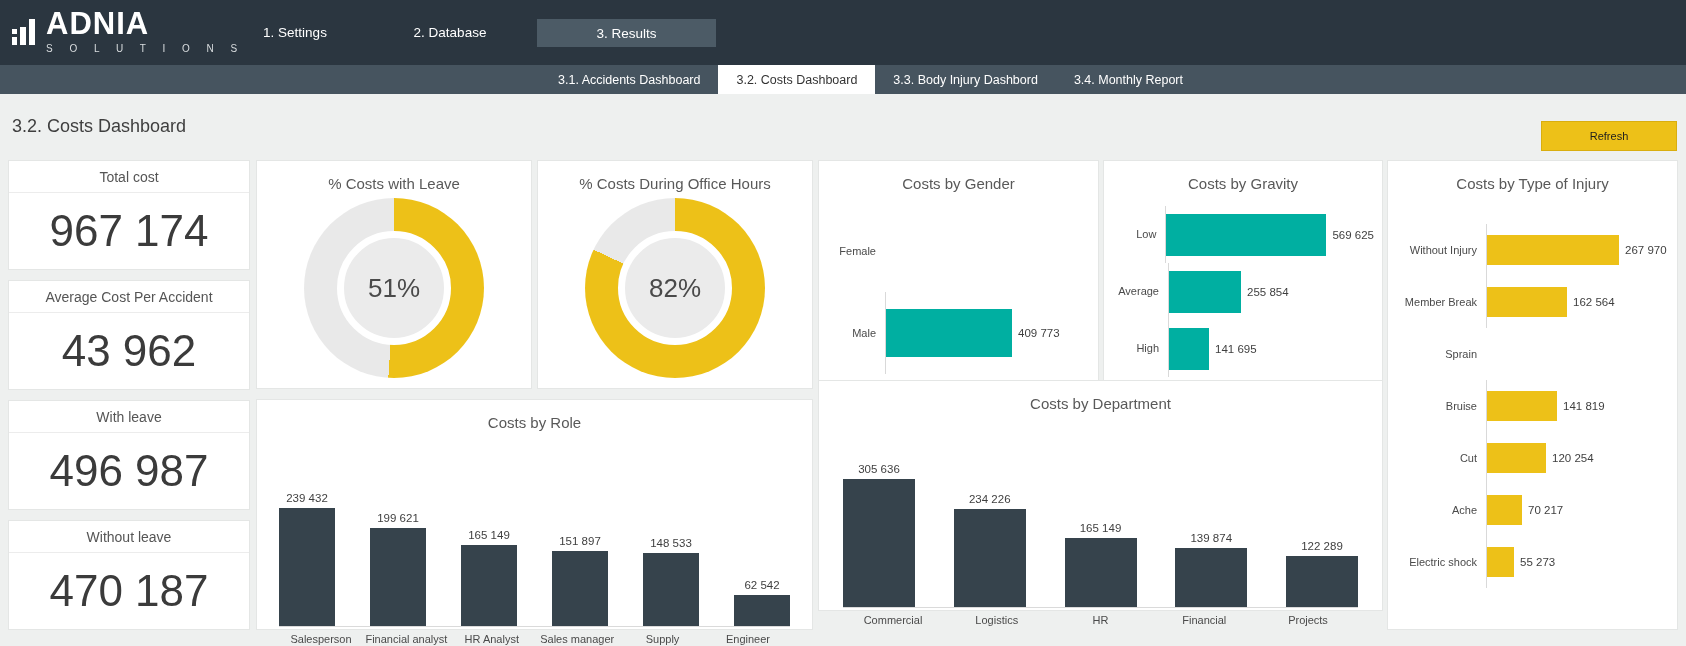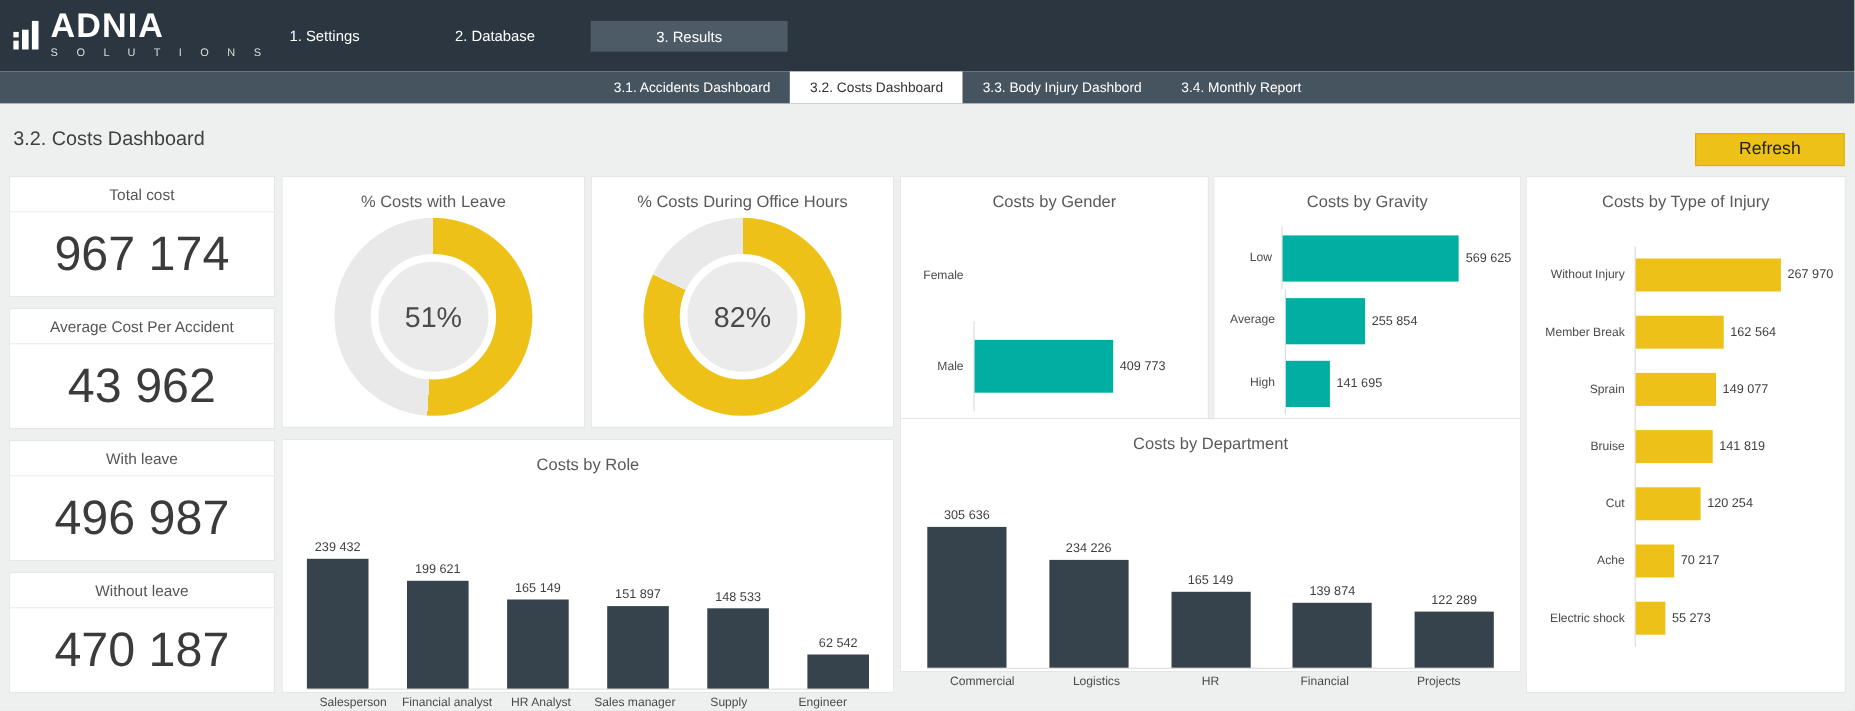--- a/index.html
+++ b/index.html
@@ -21,21 +21,21 @@
   
   .subbar { position:absolute; left:0; top:65px; width:1686px; height:29px; background:#46545F; }
   .subtabs { position:absolute; left:540px; top:0; height:29px; display:flex; }
   .subtab { height:29px; display:flex; align-items:center; justify-content:center;
             color:#fff; font-size:12.5px; padding:0 18px; cursor:pointer; white-space:nowrap; }
   .subtab.active { background:#fff; color:#333; }
 
   
   .page-title { position:absolute; left:12px; top:116px; font-size:18px; color:#3F3F3F; }
   .refresh-btn { position:absolute; left:1541px; top:121px; width:136px; height:30px; background:#EDC118;
-                 border:1px solid #D9AE0F; color:#1E1E1E; font-size:16px; display:flex; align-items:center;
+                 border:1px solid #D9AE0F; color:#1E1E1E; font-size:11px; display:flex; align-items:center;
                  justify-content:center; cursor:pointer; font-family:"Liberation Sans",sans-serif; }
 
   
   .card { position:absolute; background:#fff; border:1px solid #E4E6E5; }
   .card-title { text-align:center; font-size:15px; color:#595959; padding-top:14px; }
 
   
   .kpi { left:8px; width:242px; height:110px; }
   .kpi-label { height:32px; line-height:32px; text-align:center; font-size:14px; color:#555;
                border-bottom:1px solid #ECECEC; }
@@ -206,24 +206,20 @@
         </div>
         <div class="hrow">
           <div class="hlabel">Member Break</div>
           <div class="htrack">
             <div class="hbar" style="width: 80px; background: rgb(237, 193, 24);"></div>
             <span class="hval">162 564</span>
           </div>
         </div>
         <div class="hrow">
           <div class="hlabel">Sprain</div>
-          <div class="htrack">
-            <div class="hbar" style="width: 73px; background: rgb(237, 193, 24);"></div>
-            <span class="hval">149 077</span>
-          </div>
         </div>
         <div class="hrow">
           <div class="hlabel">Bruise</div>
           <div class="htrack">
             <div class="hbar" style="width: 70px; background: rgb(237, 193, 24);"></div>
             <span class="hval">141 819</span>
           </div>
         </div>
         <div class="hrow">
           <div class="hlabel">Cut</div>

